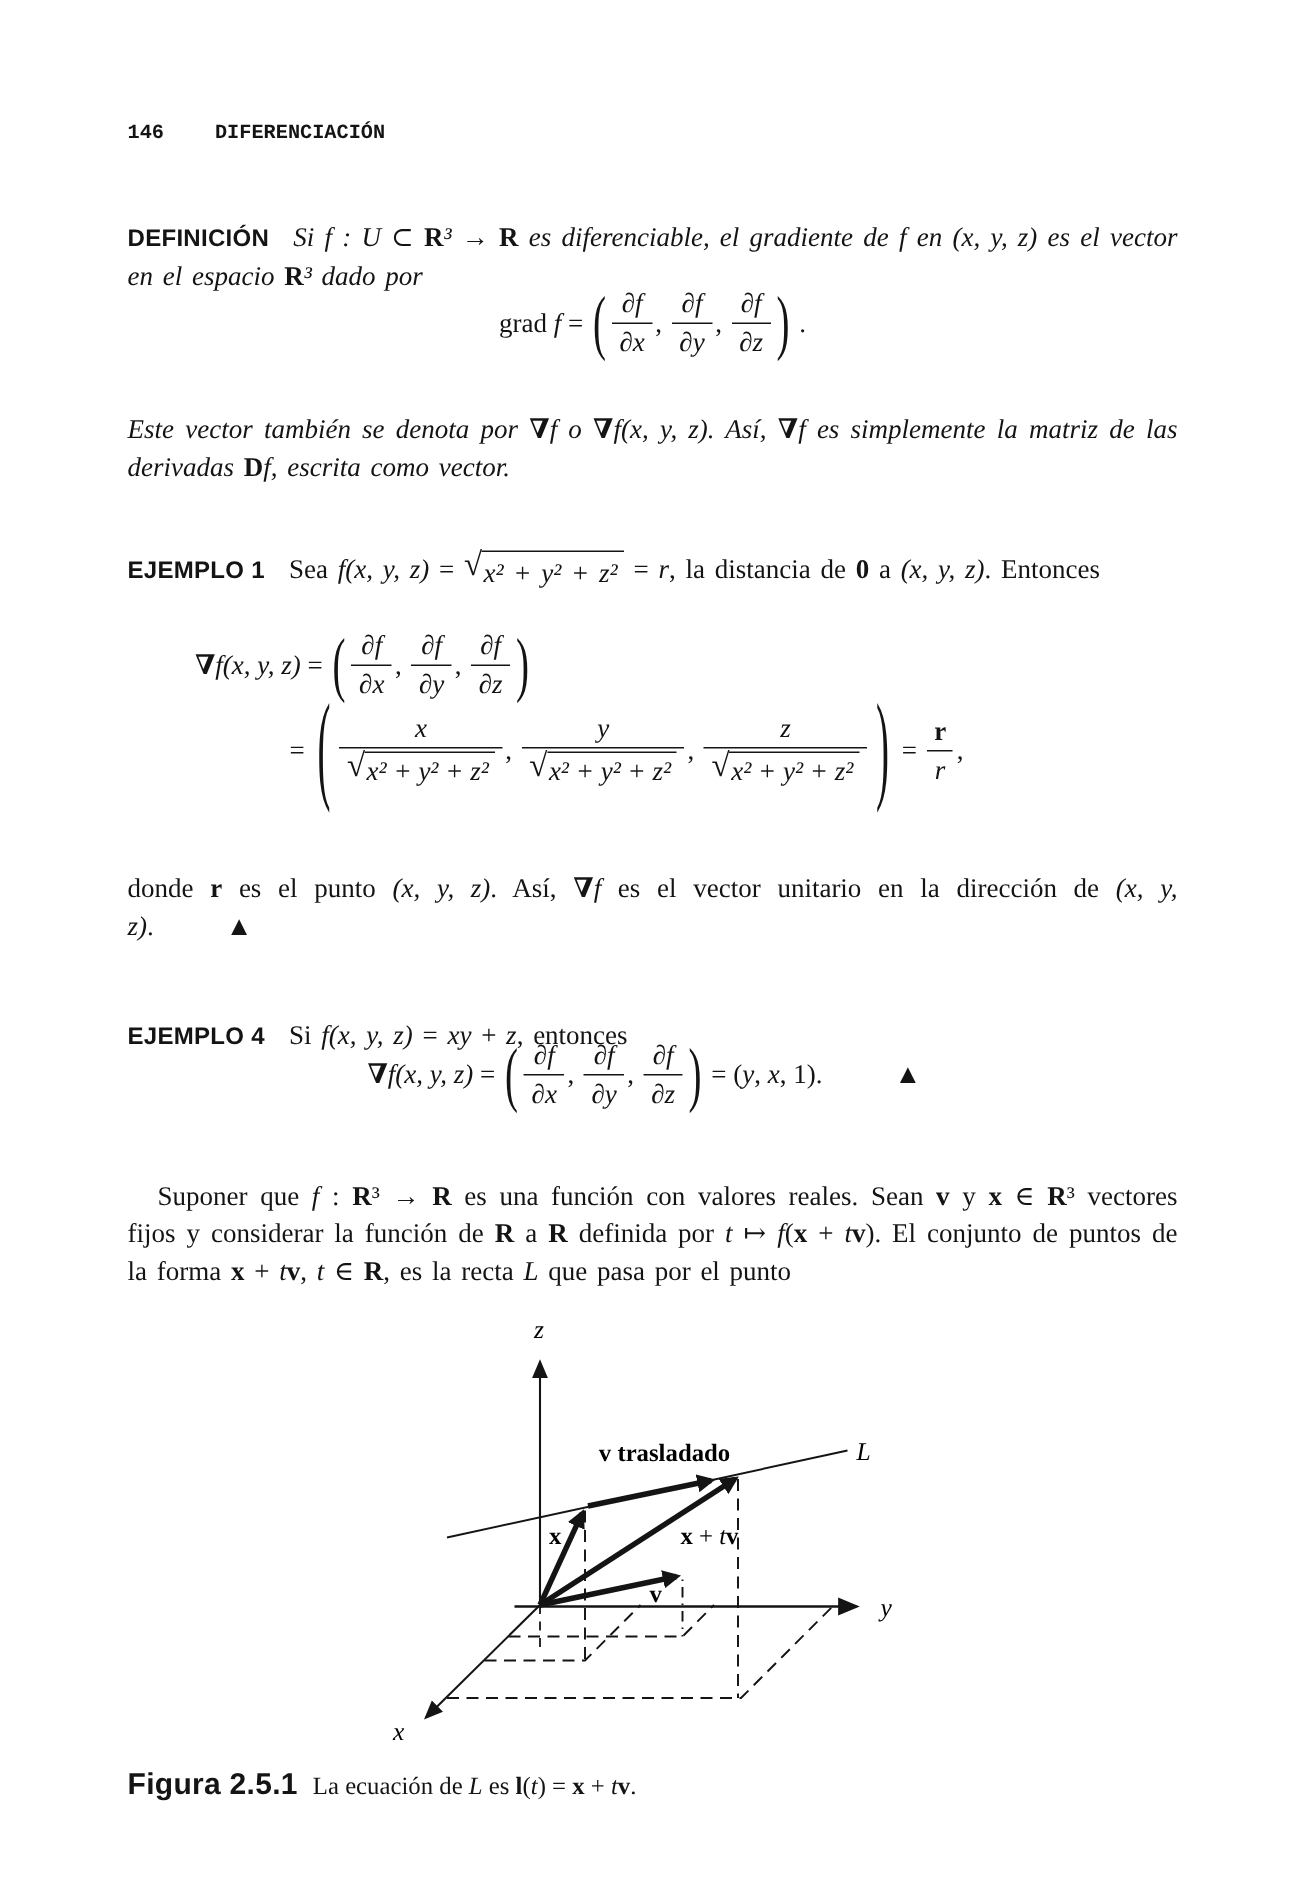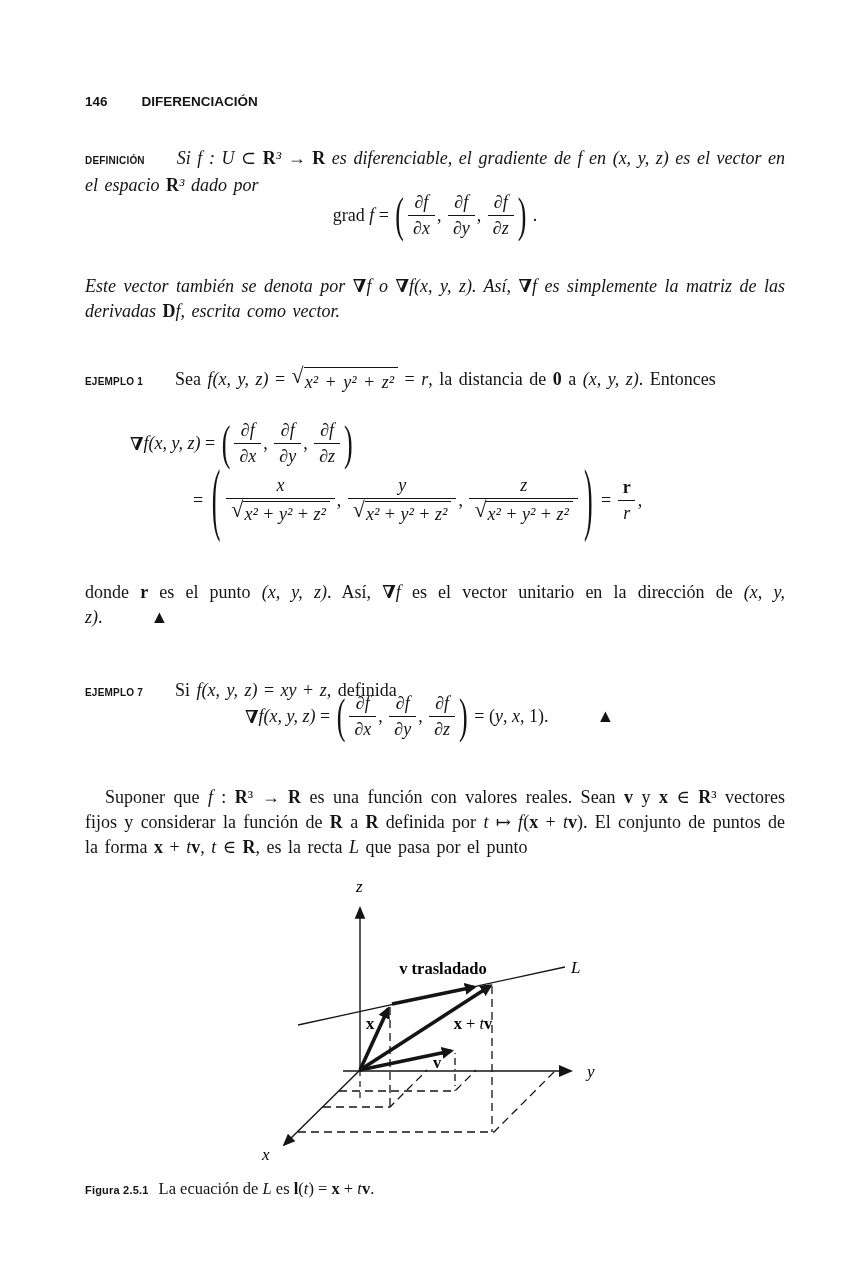--- a/index.html
+++ b/index.html
@@ -6,46 +6,46 @@
   .page{
     position:relative;width:864px;height:1264px;background:#ffffff;
     font-family:"Liberation Serif","DejaVu Serif",serif;color:#141414;
     overflow:hidden;margin:0 auto;
   }
   .block{position:absolute;left:85px;width:700px;}
   .para{font-size:18px;line-height:25px;text-align:justify;word-spacing:2px;}
   .italicpara{font-style:italic;}
   .plabel{
     font-family:"Liberation Sans","DejaVu Sans",sans-serif;
-    font-weight:bold;font-style:normal;font-size:10px;letter-spacing:.2px;
-    margin-right:32px;word-spacing:normal;
+    font-weight:bold;font-style:normal;font-size:16px;letter-spacing:.2px;
+    margin-right:16px;word-spacing:normal;
   }
-  .header-row{position:absolute;left:85px;top:94px;width:700px;
-    font-family:Liberation Sans, sans-serif;font-weight:bold;font-size:13.5px;}
+  .header-row{position:absolute;left:85px;top:82px;width:700px;
+    font-family:Liberation Mono, monospace;font-weight:bold;font-size:13.5px;}
   .header-row .pgnum{margin-right:34px;}
   
   .sg-r{font-style:normal;font-weight:normal;}
   .sg-i{font-style:italic;font-weight:normal;}
   .sg-b{font-style:normal;font-weight:bold;}
   .sg-bi{font-style:italic;font-weight:normal;}
   .sg-tri{font-style:normal;margin-left:48px;}
   
   .mrow{display:flex;align-items:center;font-size:18px;}
   .mrow > span{white-space:pre;}
   .frac{display:inline-flex;flex-direction:column;align-items:center;margin:0 2px;}
   .frac .num{display:inline-flex;justify-content:center;padding:0 5px 2px;white-space:pre;}
   .frac .den{display:inline-flex;justify-content:center;border-top:1.5px solid #141414;padding:2px 5px 0;white-space:pre;}
   .sqrt{display:inline-flex;align-items:flex-start;white-space:pre;}
   .sqrt .rad{font-size:1.22em;line-height:1;transform:translateY(-2px);font-style:normal;}
   .sqrt .sq-in{border-top:1.5px solid #141414;padding:2px 4px 0 1px;display:inline-flex;white-space:pre;justify-content:center;}
   .bp{display:inline-block;font-size:26px;line-height:0;font-weight:400;font-style:normal;}
   .bp1{transform:scaleY(1.85);margin:0 2px;}
   .bp2{transform:scaleY(3.1);margin:0 4px;}
   .caption{font-size:16.5px;}
-  .caption .plabel{font-size:11px;margin-right:10px;}
+  .caption .plabel{font-size:20px;margin-right:10px;}
   svg text{font-family:"Liberation Serif","DejaVu Serif",serif;}
   .axlab{font-size:17px;font-style:italic;}
   .veclab{font-size:16.5px;font-weight:bold;}
 </style>
 </head>
 <body>
 
 <div class="page">
 
   <div class="header-row">
@@ -95,21 +95,21 @@
         <span class="frac"><span class="num"><span class="sg-i">z</span></span><span class="den"><span class="sqrt"><span class="rad">√</span><span class="sq-in"><span class="sg-i">x² + y² + z²</span></span></span></span></span>
         <span class="bp bp2">)</span>
         <span class="sg-r"> = </span>
         <span class="frac"><span class="num"><span class="sg-b">r</span></span><span class="den"><span class="sg-i">r</span></span></span>
         <span class="sg-r">,</span>
       </div>
   </div>
 
   <p class="block para" style="top:562px;"><span class="sg-r">donde </span><span class="sg-b">r</span><span class="sg-r"> es el punto </span><span class="sg-i">(x, y, z)</span><span class="sg-r">. Así, </span><span class="sg-b">∇</span><span class="sg-i">f</span><span class="sg-r"> es el vector unitario en la dirección de </span><span class="sg-i">(x, y, z)</span><span class="sg-r">.</span><span class="sg-tri">▲</span></p>
 
-  <p class="block para" style="top:660px;"><span class="plabel">EJEMPLO 7</span><span><span class="sg-r">Si </span><span class="sg-i">f(x, y, z)</span><span class="sg-r"> = </span><span class="sg-i">xy</span><span class="sg-r"> + </span><span class="sg-i">z</span><span class="sg-r">, definida</span></span></p>
+  <p class="block para" style="top:660px;"><span class="plabel">EJEMPLO 4</span><span><span class="sg-r">Si </span><span class="sg-i">f(x, y, z)</span><span class="sg-r"> = </span><span class="sg-i">xy</span><span class="sg-r"> + </span><span class="sg-i">z</span><span class="sg-r">, entonces</span></span></p>
 
   <div class="block mrow" style="top:693px;margin-left:160px;width:540px;">
       <span class="sg-b">∇</span>
       <span class="sg-i">f(x, y, z)</span>
       <span class="sg-r"> = </span>
       <span class="bp bp1">(</span>
       <span class="frac"><span class="num"><span class="sg-i">∂f</span></span><span class="den"><span class="sg-i">∂x</span></span></span>
       <span class="sg-r">, </span>
       <span class="frac"><span class="num"><span class="sg-i">∂f</span></span><span class="den"><span class="sg-i">∂y</span></span></span>
       <span class="sg-r">, </span>

